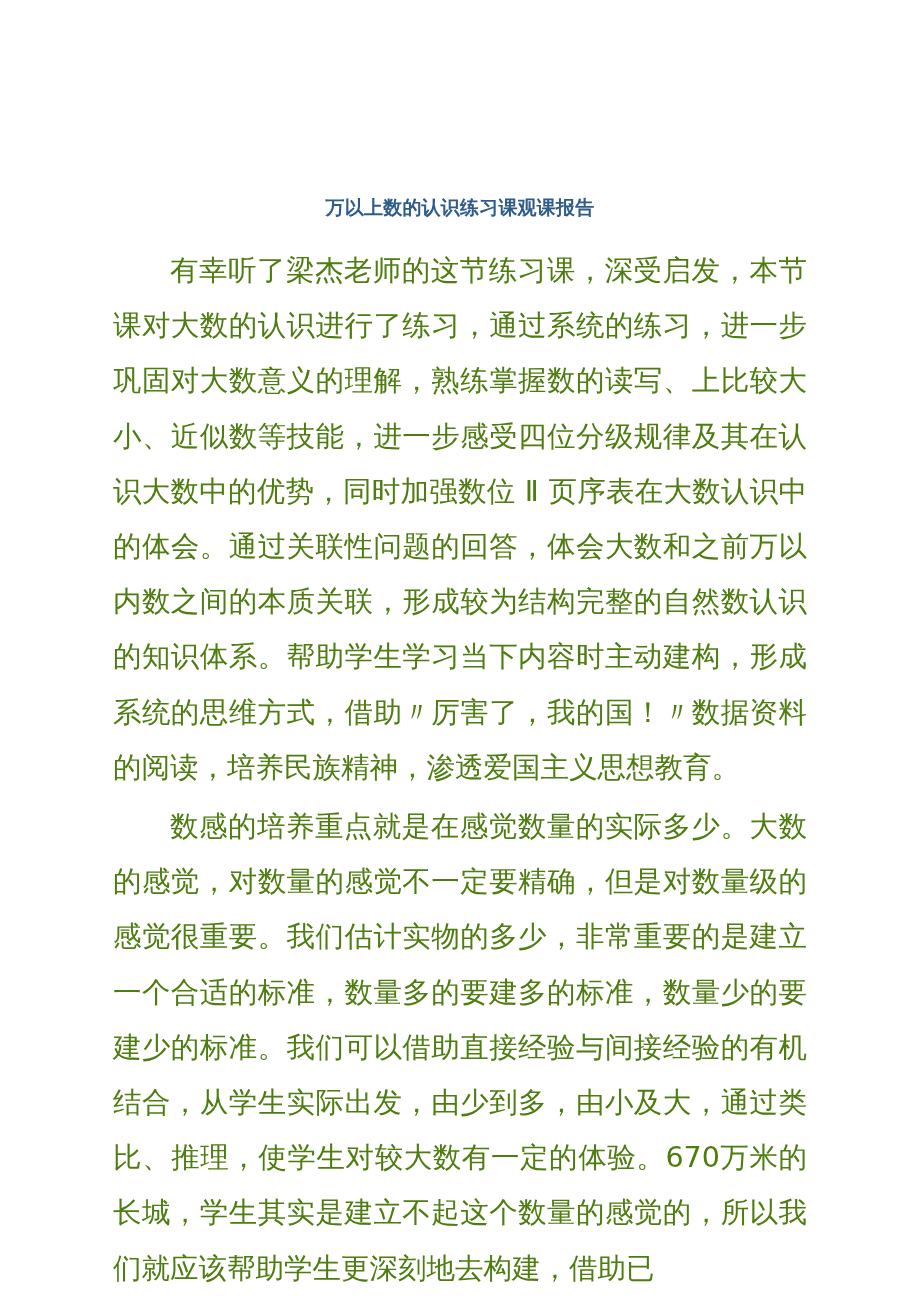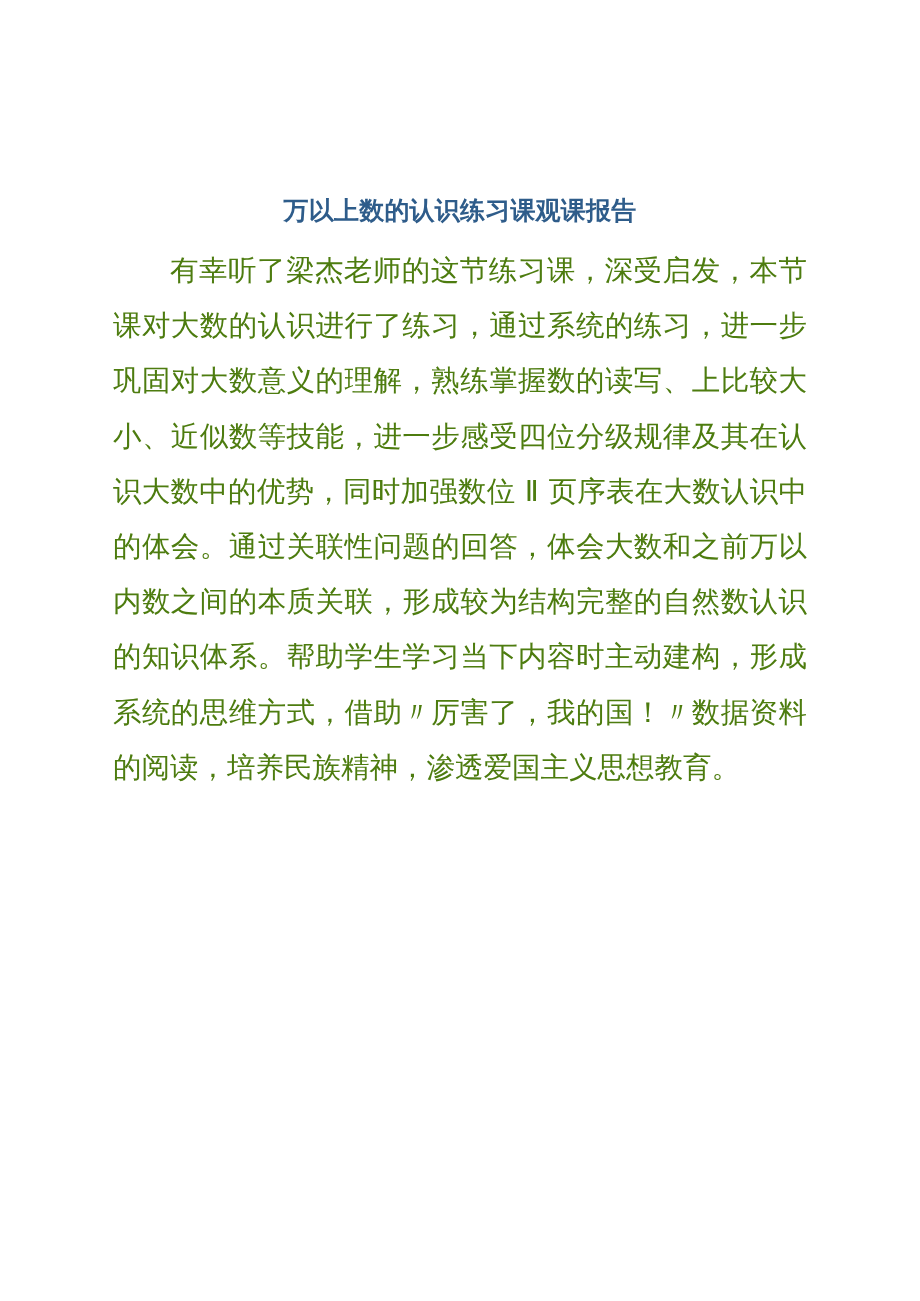--- a/index.html
+++ b/index.html
@@ -21,21 +21,21 @@
     background: #ffffff;
     box-sizing: border-box;
   }
 
   .doc-title {
     position: absolute;
     left: 113px;
     top: 172px;
     width: 694px;
     text-align: center;
-    font-size: 25px;
+    font-size: 19px;
     font-weight: bold;
     color: #2e5c8a;
     letter-spacing: 0.2px;
     line-height: 44px;
     white-space: nowrap;
   }
 
   .body-block {
     position: absolute;
     left: 113px;
@@ -62,15 +62,16 @@
 </style>
 </head>
 <body>
 
 <div class="page">
 
   <h1 class="doc-title">万以上数的认识练习课观课报告</h1>
 
   <div class="body-block">
     <p class="para">有幸听了梁杰老师的这节练习课，深受启发，本节课对大数的认识进行了练习，通过系统的练习，进一步巩固对大数意义的理解，熟练掌握数的读写、上比较大小、近似数等技能，进一步感受四位分级规律及其在认识大数中的优势，同时加强数位 Ⅱ 页序表在大数认识中的体会。通过关联性问题的回答，体会大数和之前万以内数之间的本质关联，形成较为结构完整的自然数认识的知识体系。帮助学生学习当下内容时主动建构，形成系统的思维方式，借助〃厉害了，我的国！〃数据资料的阅读，培养民族精神，渗透爱国主义思想教育。</p>
+    <p class="para">数感的培养重点就是在感觉数量的实际多少。大数的感觉，对数量的感觉不一定要精确，但是对数量级的感觉很重要。我们估计实物的多少，非常重要的是建立一个合适的标准，数量多的要建多的标准，数量少的要建少的标准。我们可以借助直接经验与间接经验的有机结合，从学生实际出发，由少到多，由小及大，通过类比、推理，使学生对较大数有一定的体验。670万米的长城，学生其实是建立不起这个数量的感觉的，所以我们就应该帮助学生更深刻地去构建，借助已</p>
   </div>
 
 </div>
 
 </body></html>

